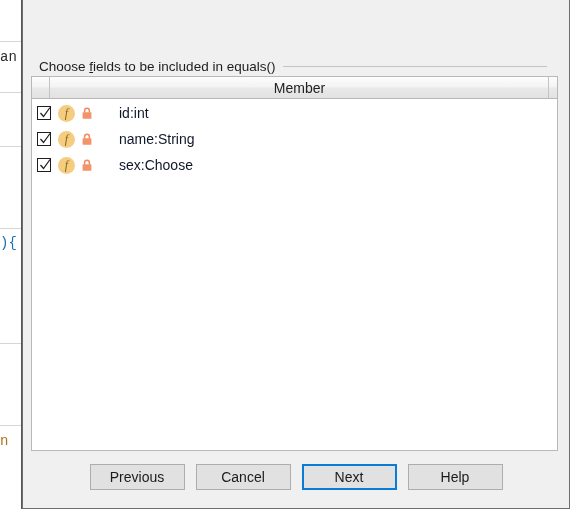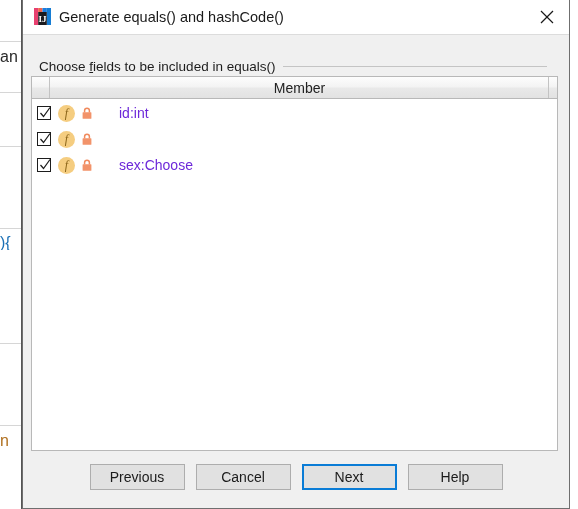--- a/index.html
+++ b/index.html
@@ -21,22 +21,22 @@
   }
   .bg-gutter-line {
     position: absolute;
     left: 0;
     width: 22px;
     height: 1px;
     background: #d6d6d6;
   }
   .bg-code-frag {
     position: absolute;
-    font-family: Liberation Sans, sans-serif;
-    font-size: 16px;
+    font-family: Liberation Mono, monospace;
+    font-size: 14px;
     line-height: 14px;
     white-space: nowrap;
     overflow: hidden;
   }
   .bg-vrule {
     position: absolute;
     top: 0;
     width: 1px;
     height: 509px;
     background: #555555;
@@ -219,21 +219,21 @@
     width: 13px;
     height: 14px;
     flex: 0 0 auto;
     margin-right: 5px;
     display: flex;
     align-items: center;
     justify-content: center;
   }
   .member-label {
     font-size: 14px;
-    color: #6d28d9;
+    color: #0f172a;
     margin-left: 21px;
     white-space: nowrap;
   }
 
   
   #button-bar {
     position: absolute;
     left: 0;
     bottom: 18px;
     width: 100%;
@@ -274,41 +274,20 @@
 
   <div class="bg-code-frag" style="left:0px; top:50px; color:#2a2a2a;">an</div>
   <div class="bg-code-frag" style="left:0px; top:236px; color:#1a6fb5;">){</div>
   <div class="bg-code-frag" style="left:0px; top:434px; color:#b07020;">n</div>
 
   <div class="bg-vrule" style="left:21px;"></div>
 </div>
 
 <div id="dialog">
 
-  <div id="titlebar">
-    <div id="app-icon">
-      <svg width="17" height="17" viewBox="0 0 17 17">
-        <rect x="0" y="0" width="4.2" height="4" fill="#e8406f"></rect>
-        <rect x="4.2" y="0" width="4.3" height="4" fill="#f0654a"></rect>
-        <rect x="8.5" y="0" width="4.3" height="4" fill="#1d7ee0"></rect>
-        <rect x="12.8" y="0" width="4.2" height="4" fill="#167dd4"></rect>
-        <rect x="0" y="4" width="4.2" height="13" fill="#e8406f"></rect>
-        <rect x="12.8" y="4" width="4.2" height="13" fill="#167dd4"></rect>
-        <rect x="4.2" y="4" width="8.6" height="13" fill="#1b1b20"></rect>
-        <text x="8.4" y="14" font-family="Liberation Serif, serif" font-size="9" fill="#ffffff" text-anchor="middle" font-weight="bold">IJ</text>
-      </svg>
-    </div>
-    <div id="title-text">Generate equals() and hashCode()</div>
-    <div id="close-button">
-      <svg width="14" height="14" viewBox="0 0 14 14">
-        <line x1="1" y1="1" x2="13" y2="13" stroke="#1a1a1a" stroke-width="1.15"></line>
-        <line x1="13" y1="1" x2="1" y2="13" stroke="#1a1a1a" stroke-width="1.15"></line>
-      </svg>
-    </div>
-  </div>
 
   <div id="dialog-body">
 
     <div id="section-label-row">
       <div id="section-label"><span>Choose </span><u>f</u><span>ields to be included in equals()</span></div>
       <div id="section-rule"></div>
     </div>
 
     <div id="member-panel">
 
@@ -347,20 +326,21 @@
           </div>
           <div class="field-icon">
             <span>f</span>
           </div>
           <div class="lock-icon">
             <svg width="12" height="13" viewBox="0 0 12 13">
               <path d="M3.6 5.4 V3.6 a2.4 2.4 0 0 1 4.8 0 V5.4" fill="none" stroke="#f08a5d" stroke-width="1.5"></path>
               <rect x="1.6" y="5.2" width="8.8" height="6.6" rx="0.6" fill="#f2936a"></rect>
             </svg>
           </div>
+          <div class="member-label">name:String</div>
         </div>
 
         <div class="member-row">
           <div class="row-check">
             <svg width="14" height="14" viewBox="0 0 14 14">
               <polyline points="2.5,7 5.5,10.5 12,1.5" fill="none" stroke="#1d1d1d" stroke-width="1.25"></polyline>
             </svg>
           </div>
           <div class="field-icon">
             <span>f</span>

